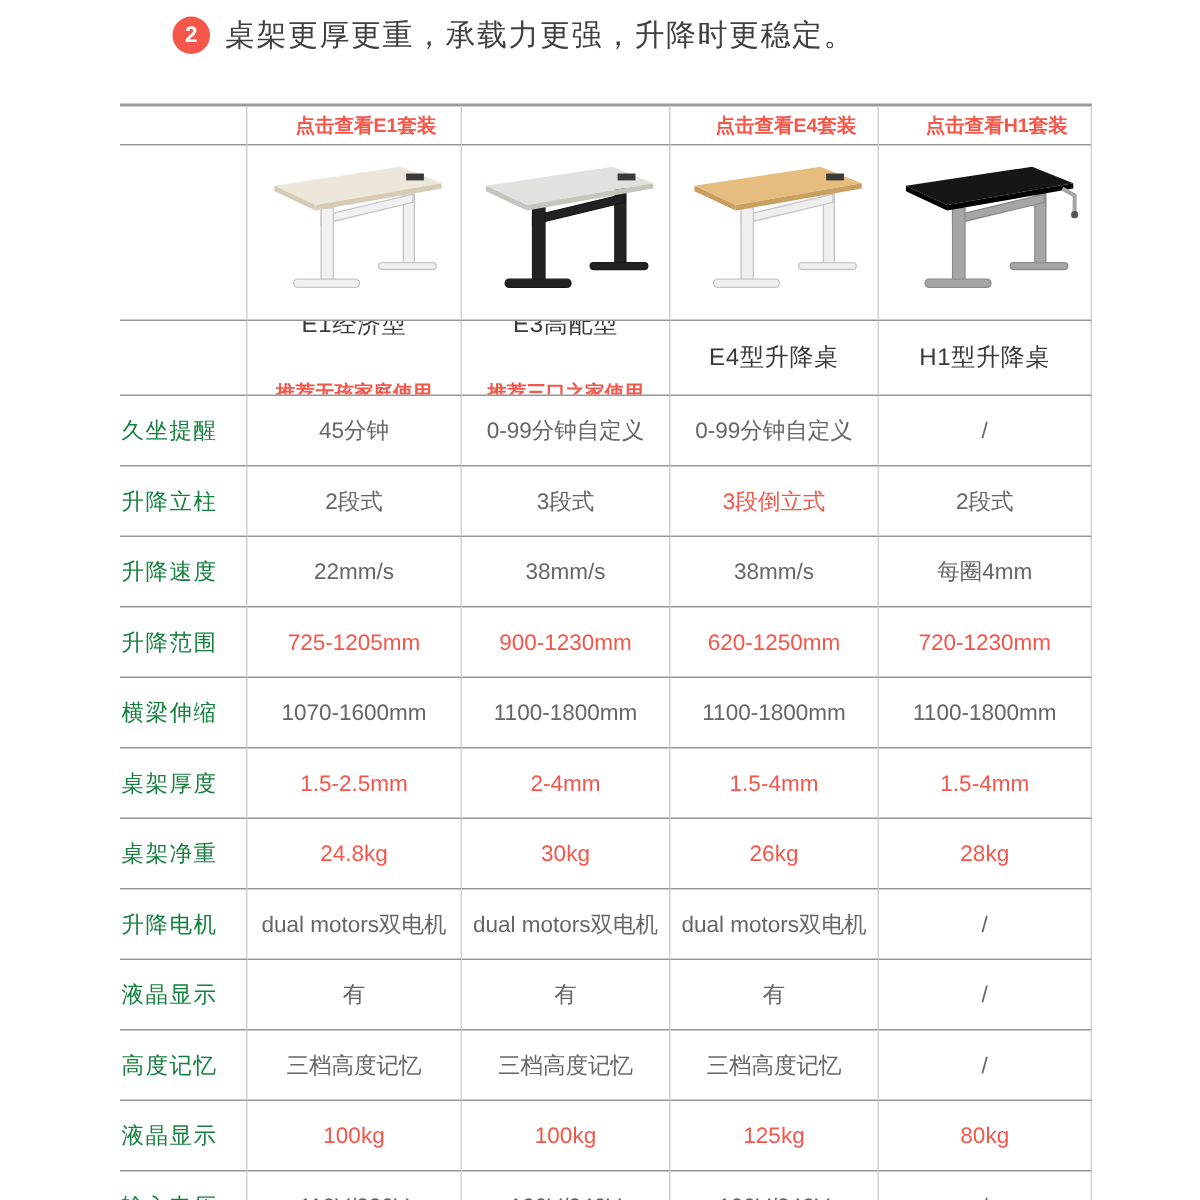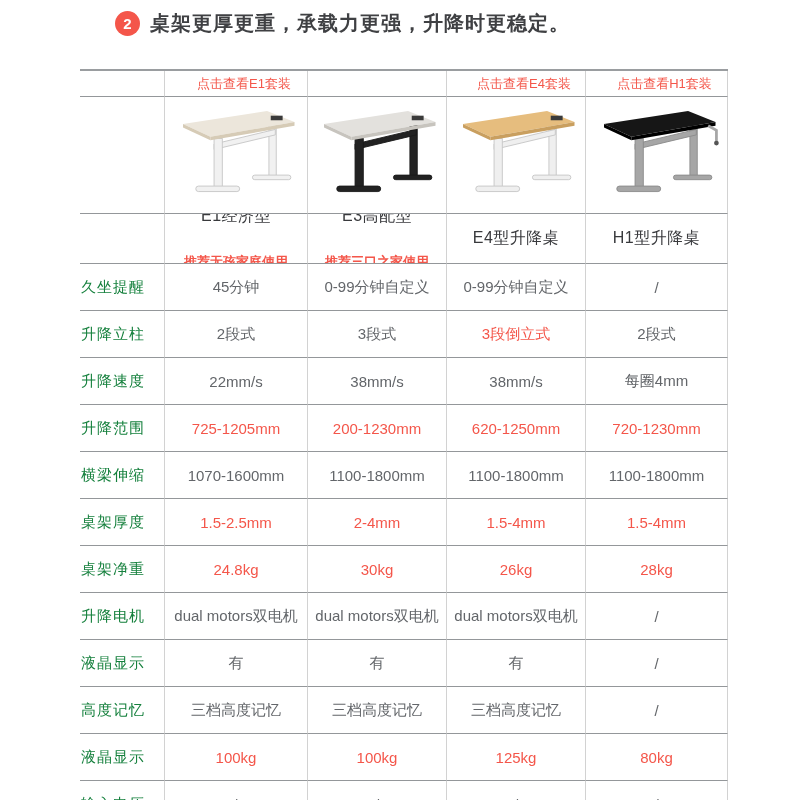--- a/index.html
+++ b/index.html
@@ -5,33 +5,33 @@
   * { margin:0; padding:0; box-sizing:border-box; }
   html,body { width:800px; height:800px; overflow:hidden; background:#ffffff;
               font-family:"Liberation Sans","DejaVu Sans",sans-serif; }
   .page { position:relative; width:800px; height:800px; background:#fff; }
 
   
   .header { position:absolute; left:115px; top:10px; display:flex; align-items:center; }
   .badge { width:25px; height:25px; border-radius:50%; background:var(--accent,#f4564a);
            color:#fff; font-size:15px; font-weight:bold; display:flex;
            align-items:center; justify-content:center; flex:0 0 auto; }
-  .title { margin-left:10px; font-size:20px; font-weight:bold; color:#3f4043; letter-spacing:1px; }
+  .title { margin-left:10px; font-size:20px; font-weight:normal; color:#3f4043; letter-spacing:1px; }
 
   
   .spec-table { position:absolute; left:80px; top:69px; width:648px;
                 display:grid; grid-template-columns:85px 143px 139px 139px 142px;
                 border-top:2px solid #9a9da0; }
   .row { display:contents; }
   .cell { border-right:1px solid #d2d2d2; border-bottom:1px solid #94979a;
           display:flex; align-items:center; justify-content:center;
           font-size:15px; color:#63666a; white-space:nowrap; overflow:hidden; }
   .cell.labelcell { justify-content:flex-start; padding-left:1px; color:#15803d; letter-spacing:1px; }
   .row-links .cell { height:26px; }
-  .row-links .linktext { font-size:13px; font-weight:normal; color:var(--accent,#f4564a); cursor:pointer;margin-left:16px; }
+  .row-links .linktext { font-size:13px; font-weight:bold; color:var(--accent,#f4564a); cursor:pointer;margin-left:16px; }
   .row-images .cell { height:117px; }
   .row-names .cell { height:50px; flex-direction:column; gap:2px; }
   .prod-name { font-size:16px; color:#38393c; letter-spacing:0.5px; }
   .prod-sub { font-size:13px; font-weight:bold; color:var(--accent,#f4564a);margin-top:24px; }
   .prod-sub:empty, .linktext:empty { display:none; }
   .row-data .cell { height:47px; }
   .cell .red, .cell.redcell { color:var(--accent,#f4564a);text-align:center; }
   .desk { display:block; }
 </style>
 </head>
@@ -163,21 +163,21 @@
       <div class="cell labelcell">升降速度</div>
       <div class="cell">22mm/s</div>
       <div class="cell">38mm/s</div>
       <div class="cell">38mm/s</div>
       <div class="cell">每圈4mm</div>
     </div>
 
     <div class="row row-data">
       <div class="cell labelcell">升降范围</div>
       <div class="cell redcell">725-1205mm</div>
-      <div class="cell redcell">200-1230mm</div>
+      <div class="cell redcell">900-1230mm</div>
       <div class="cell redcell">620-1250mm</div>
       <div class="cell redcell">720-1230mm</div>
     </div>
 
     <div class="row row-data">
       <div class="cell labelcell">横梁伸缩</div>
       <div class="cell">1070-1600mm</div>
       <div class="cell">1100-1800mm</div>
       <div class="cell">1100-1800mm</div>
       <div class="cell">1100-1800mm</div>

